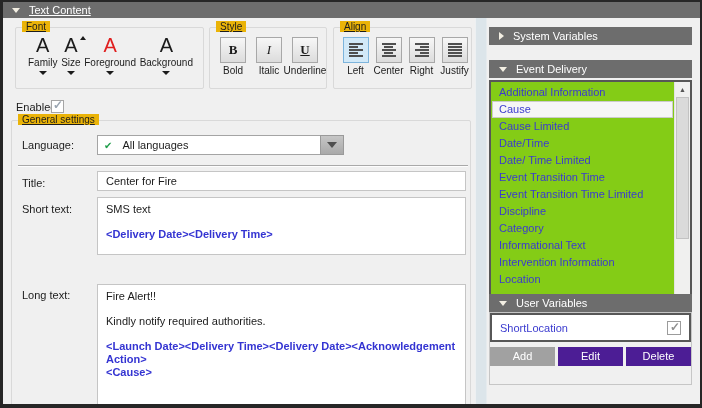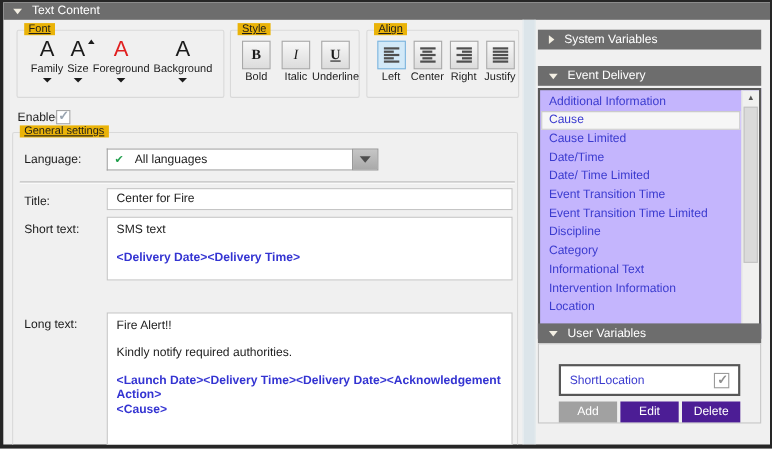--- a/index.html
+++ b/index.html
@@ -4,21 +4,21 @@
 <style>
   * { margin:0; padding:0; box-sizing:border-box; }
   body { background:#ffffff; font-family:"Liberation Sans", sans-serif; }
   #app {
     position:relative; width:702px; height:408px; background:#f0f0f0;
     border:2px solid #262626; border-bottom-width:4px; border-left-width:3px;
     overflow:hidden; font-family:"Liberation Sans", sans-serif; color:#1c1c1c;
   }
   
   .titlebar { position:absolute; top:0; left:0; right:0; height:16px; background:#6d6d6d;
-    display:flex; align-items:center; gap:9px; padding-left:9px; color:#fff; font-size:11px; }
+    display:flex; align-items:center; gap:9px; padding-left:9px; color:#fff; font-size:11px;text-decoration:underline; }
   .tri-down-w { width:0; height:0; border-left:4px solid transparent; border-right:4px solid transparent; border-top:5px solid #f3efe3; }
   .tri-right-w { width:0; height:0; border-top:4px solid transparent; border-bottom:4px solid transparent; border-left:5px solid #f3efe3; }
   
   .group { position:absolute; border:1px solid #d9d9d9; border-radius:2px; }
   .group-legend { position:absolute; top:-7px; left:6px; background:#eab308; padding:0 4px; font-size:10px; color:#1c1c1c; white-space:nowrap;text-decoration:underline; }
   
   .font-row { display:flex; justify-content:space-between; padding:7px 10px 0 12px; }
   .font-item { display:flex; flex-direction:column; align-items:center; cursor:default; }
   .font-glyph { font-size:20px; line-height:21px; color:#1b1b1b; position:relative; }
   .font-glyph.red { color:#e01f1f; }
@@ -61,30 +61,30 @@
   .combo-btn .tri { width:0; height:0; border-left:5px solid transparent; border-right:5px solid transparent; border-top:6px solid #4e4e4e; }
   .textarea { padding:5px 8px; line-height:13px; overflow:hidden; }
   .t-plain { color:#1c1c1c; }
   .t-tokens { color:#3434d2; font-weight:bold; white-space:pre-line; }
   .sp { margin-top:12px; }
   
   .vdivider { position:absolute; left:472px; top:16px; bottom:0; width:12px; background:#dce5ea; border-left:1px solid #edf0f2; border-right:1px solid #e6ebee; }
   
   .panel-header { position:absolute; left:486px; width:203px; height:18px; background:#6d6d6d;
     display:flex; align-items:center; gap:9px; padding-left:10px; color:#fff; font-size:11px; cursor:default; }
-  .ev-listbox { position:absolute; left:486px; top:78px; width:203px; height:228px; background:#c4b5fd; border:2px solid #575757; overflow:hidden; }
+  .ev-listbox { position:absolute; left:486px; top:78px; width:203px; height:228px; background:#84cc16; border:2px solid #575757; overflow:hidden; }
   .ev-rows { position:absolute; left:1px; top:2px; right:17px; }
   .ev-item { height:17px; line-height:17px; font-size:11px; color:#3b3bcf; padding-left:7px; white-space:nowrap; overflow:hidden; }
   .ev-item.selected { background:#f6f6f6; box-shadow:inset 0 0 0 1px #cbcbcb; }
   .scrollbar { position:absolute; top:0; right:0; bottom:0; width:16px; background:#f0f0ef; border-left:1px solid #e3e3e3; }
   .sb-btn { position:absolute; left:0; right:0; height:14px; display:flex; align-items:center; justify-content:center; color:#555; font-size:7px; }
   .sb-up { top:0; } .sb-down { bottom:0; }
   .sb-up::before { content:"▲"; } .sb-down::before { content:"▼"; }
   .sb-thumb { position:absolute; left:1px; right:1px; top:15px; height:142px; background:#dadada; border:1px solid #c2c2c2; }
-  .uv-body { position:absolute; left:486px; top:310px; width:203px; height:73px; border:1px solid #c6c6c6; background:#f0f0f0; padding:18px; }
+  .uv-body { position:absolute; left:486px; top:310px; width:203px; height:73px; border:1px solid #c6c6c6; background:#f0f0f0; padding:0; }
   .uv-item { height:29px; background:#fff; border:2px solid #575757; display:flex; align-items:center; justify-content:space-between; padding:0 8px; }
   .uv-name { font-size:11px; color:#3b3bcf; }
   .uv-check { position:relative; width:14px; height:14px; background:#fff; border:1px solid #9b9b9b; }
   .uv-check.checked::before { content:"✓"; position:absolute; top:-2px; left:2px; font-size:12px; font-weight:bold; color:#8f8f8f; }
   .uv-buttons { display:flex; gap:3px; margin-top:5px; }
   .uv-buttons .btn { flex:1; height:19px; border:none; font-size:11px; color:#fff; font-family:inherit; text-align:center; line-height:19px; }
   .btn-add { background:#a1a1a1; }
   .btn-dim { background:#4c1d95; }
 </style>
 </head>

